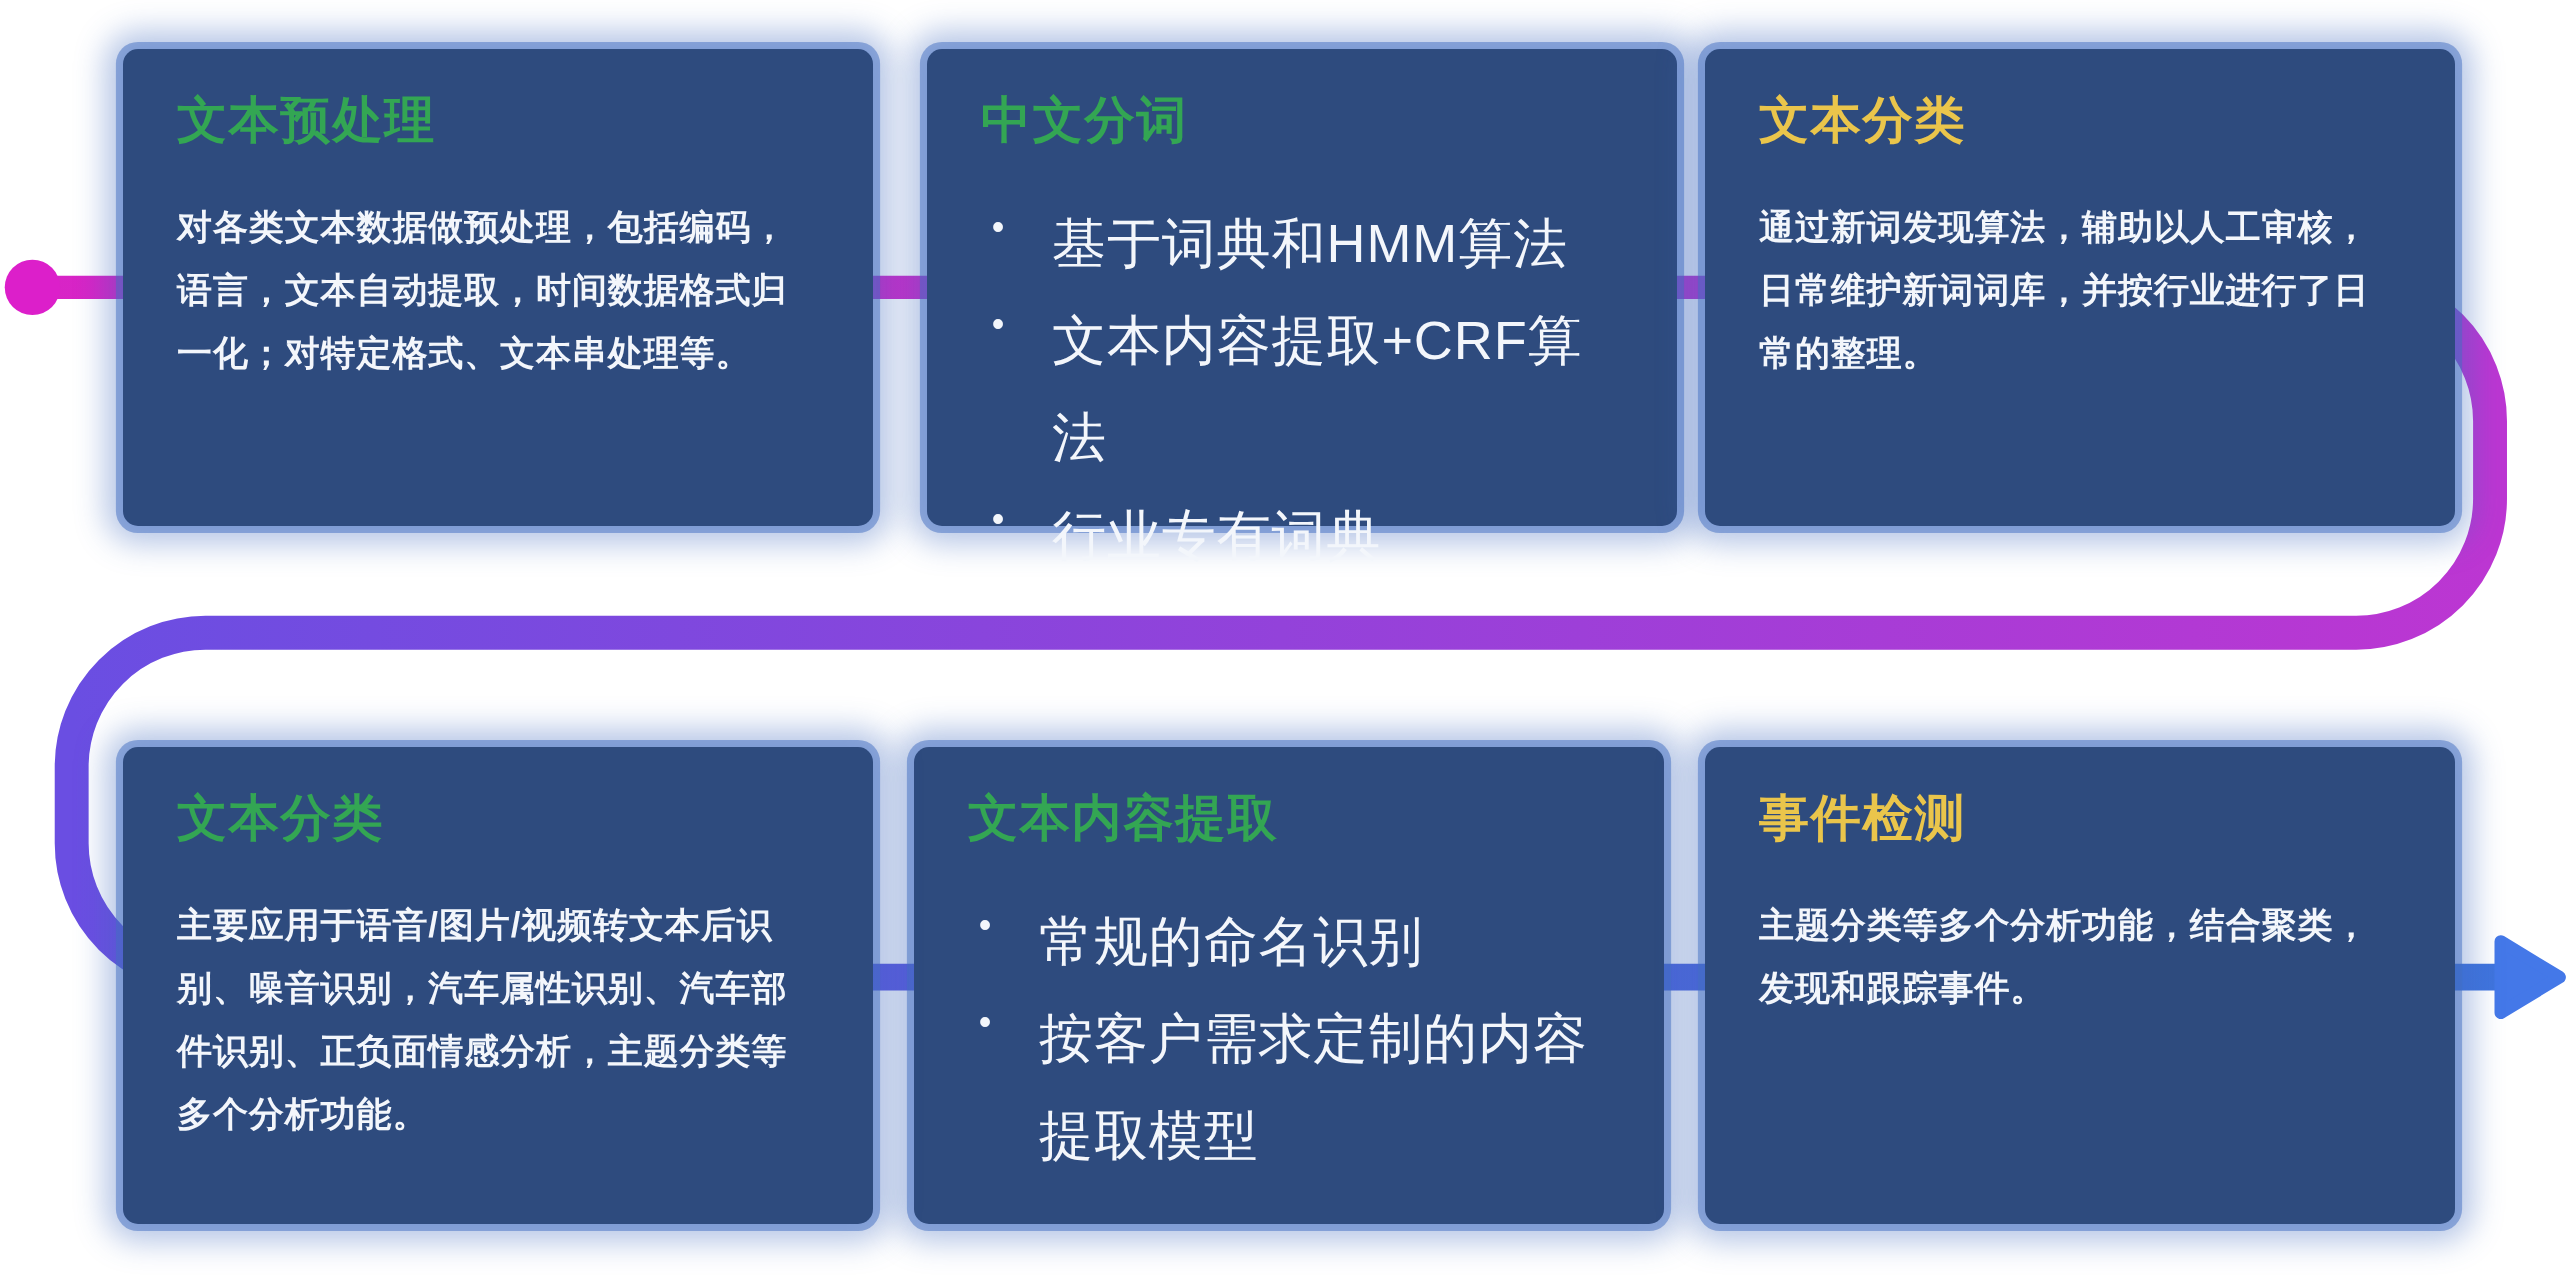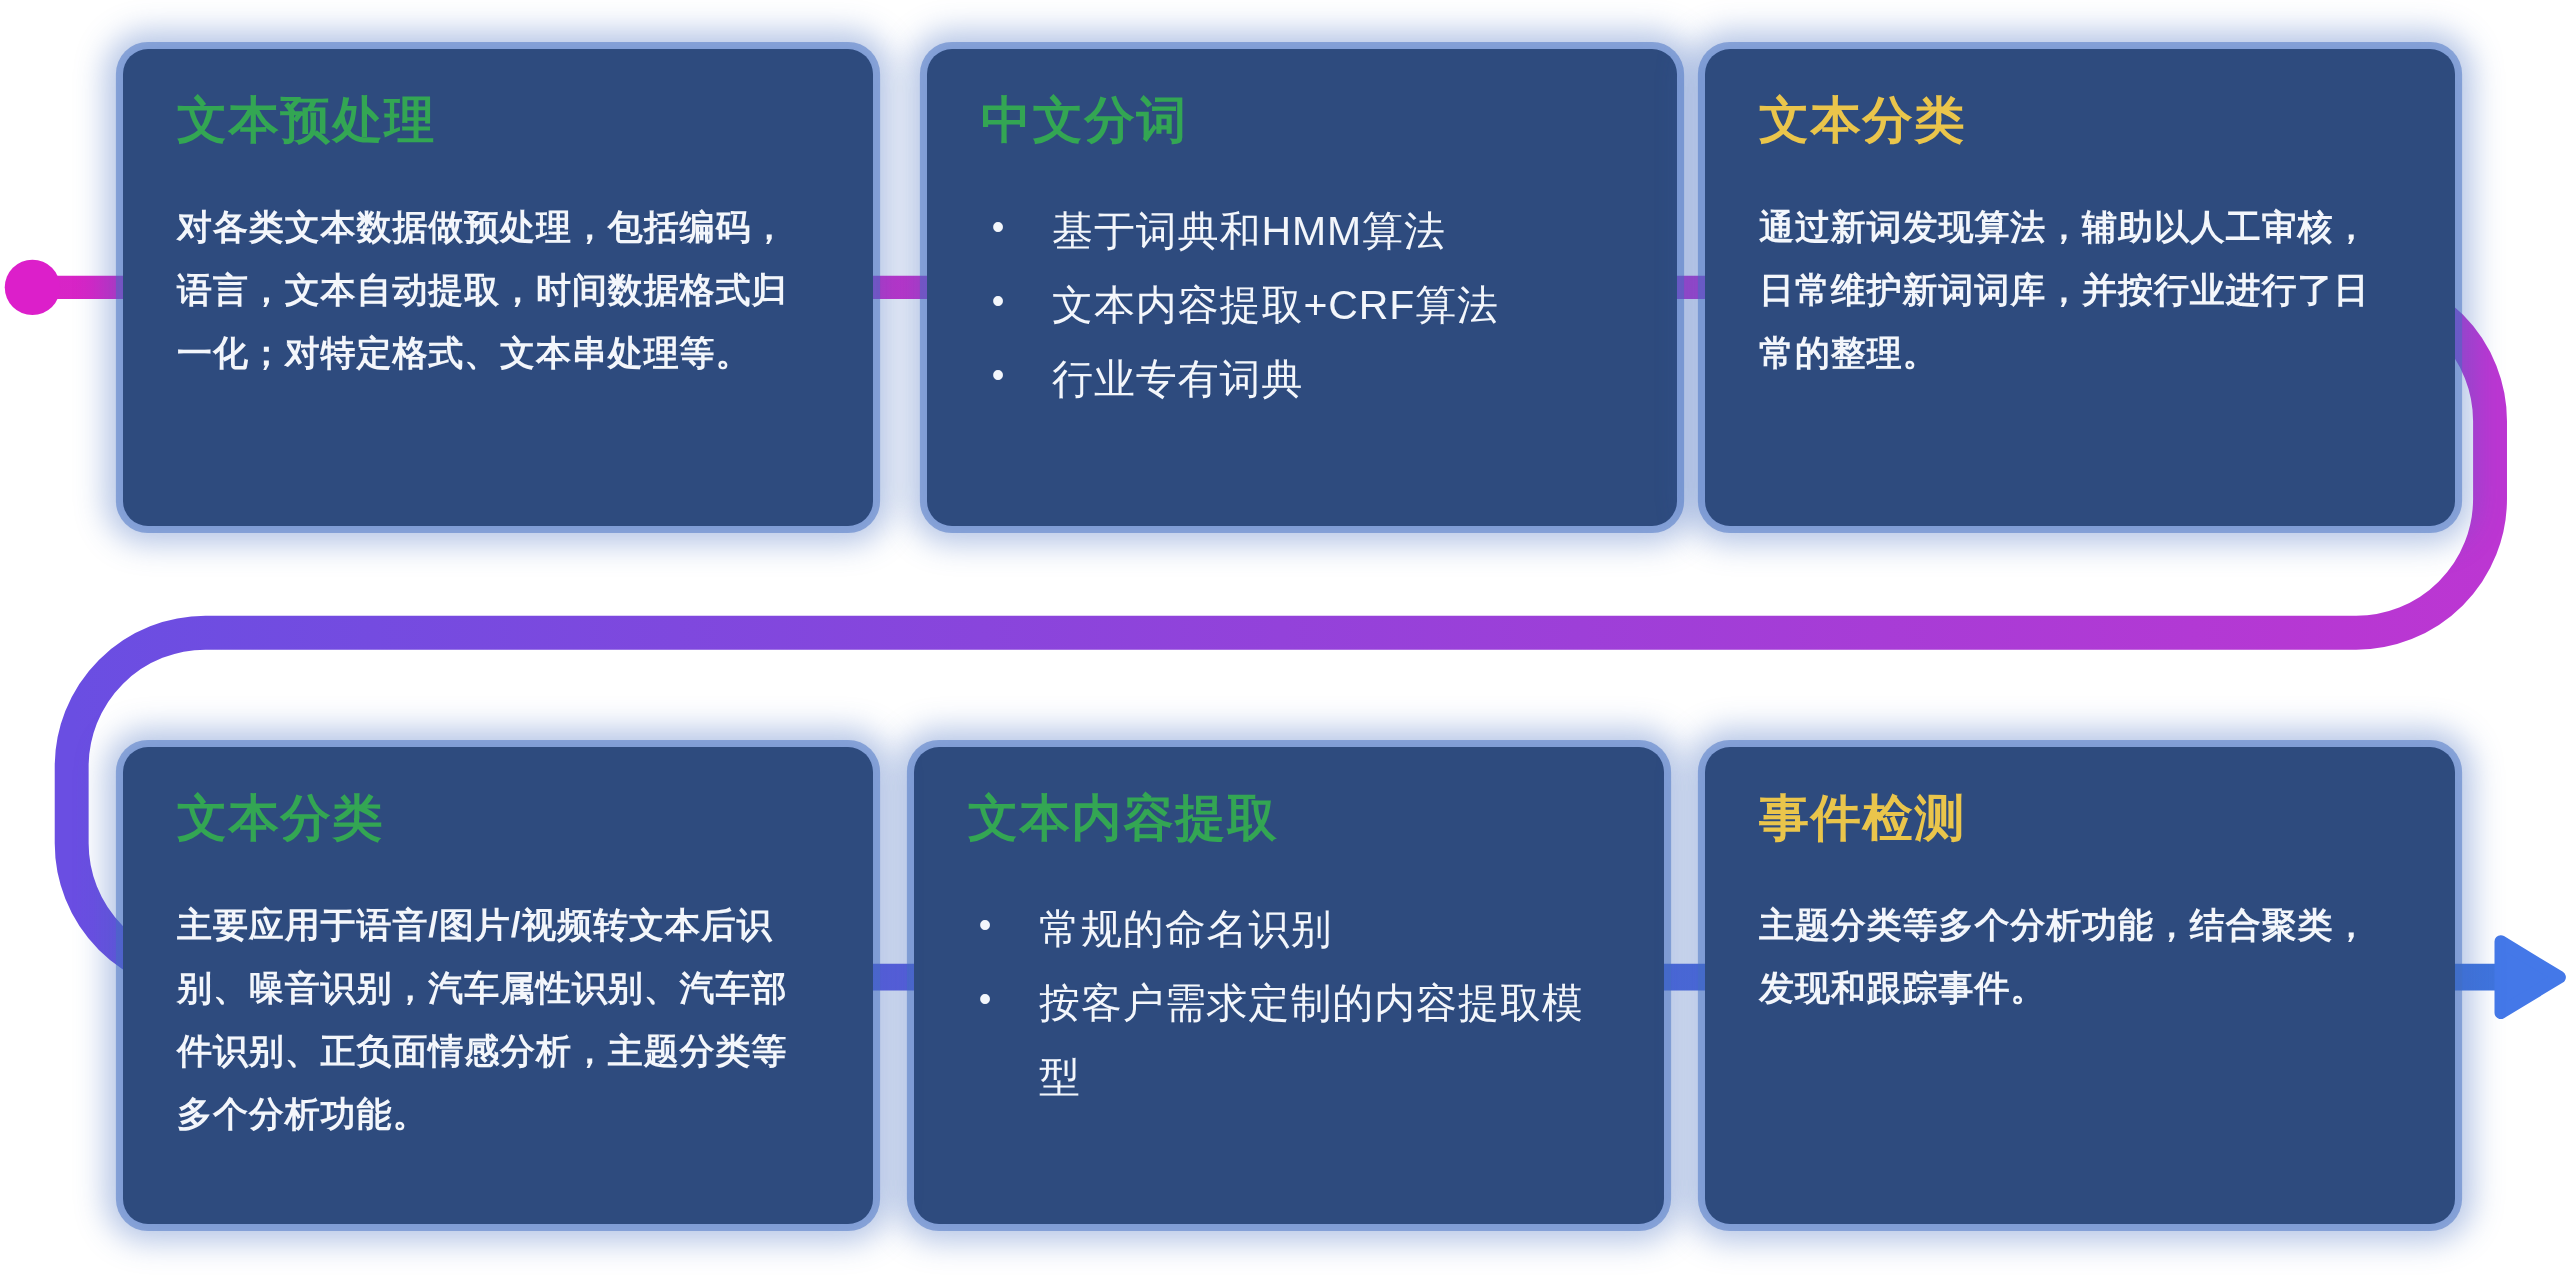--- a/index.html
+++ b/index.html
@@ -21,21 +21,21 @@
     top: 0;
     z-index: 1;
   }
   .card {
     position: absolute;
     width: 750px;
     height: 477px;
     box-sizing: border-box;
     padding: 41px 54px 36px 54px;
     background: var(--card-bg, #2e4b7e);
-    border-radius: 25px;
+    border-radius: 15px;
     box-shadow:
       0 0 0 7.1px rgba(66, 110, 194, 0.50),
       0 0 30px 18px rgba(62, 104, 188, 0.38);
     z-index: 2;
   }
   .c1 { left: 123px;  top: 49px;  }
   .c2 { left: 914px; top: 49px; margin-left: 13px;  }
   .c3 { left: 1705px; top: 49px;  }
   .c4 { left: 123px;  top: 747px; }
   .c5 { left: 914px; top: 747px; }
@@ -60,21 +60,21 @@
     font-weight: bold;
   }
   .card ul.bullets {
     margin: 0;
     padding: 0;
     list-style: none;
   }
   .card ul.bullets li {
     position: relative;
     padding-left: 71px;
-    font-size: 41px;
+    font-size: 54px;
     line-height: 1.8;
     color: var(--body-text, #f3f6fb);
     letter-spacing: 0.9px;
   }
   .card ul.bullets li::before {
     content: "•";
     position: absolute;
     left: 10.7px;
     top: 0;
     color: var(--body-text, #f3f6fb);

